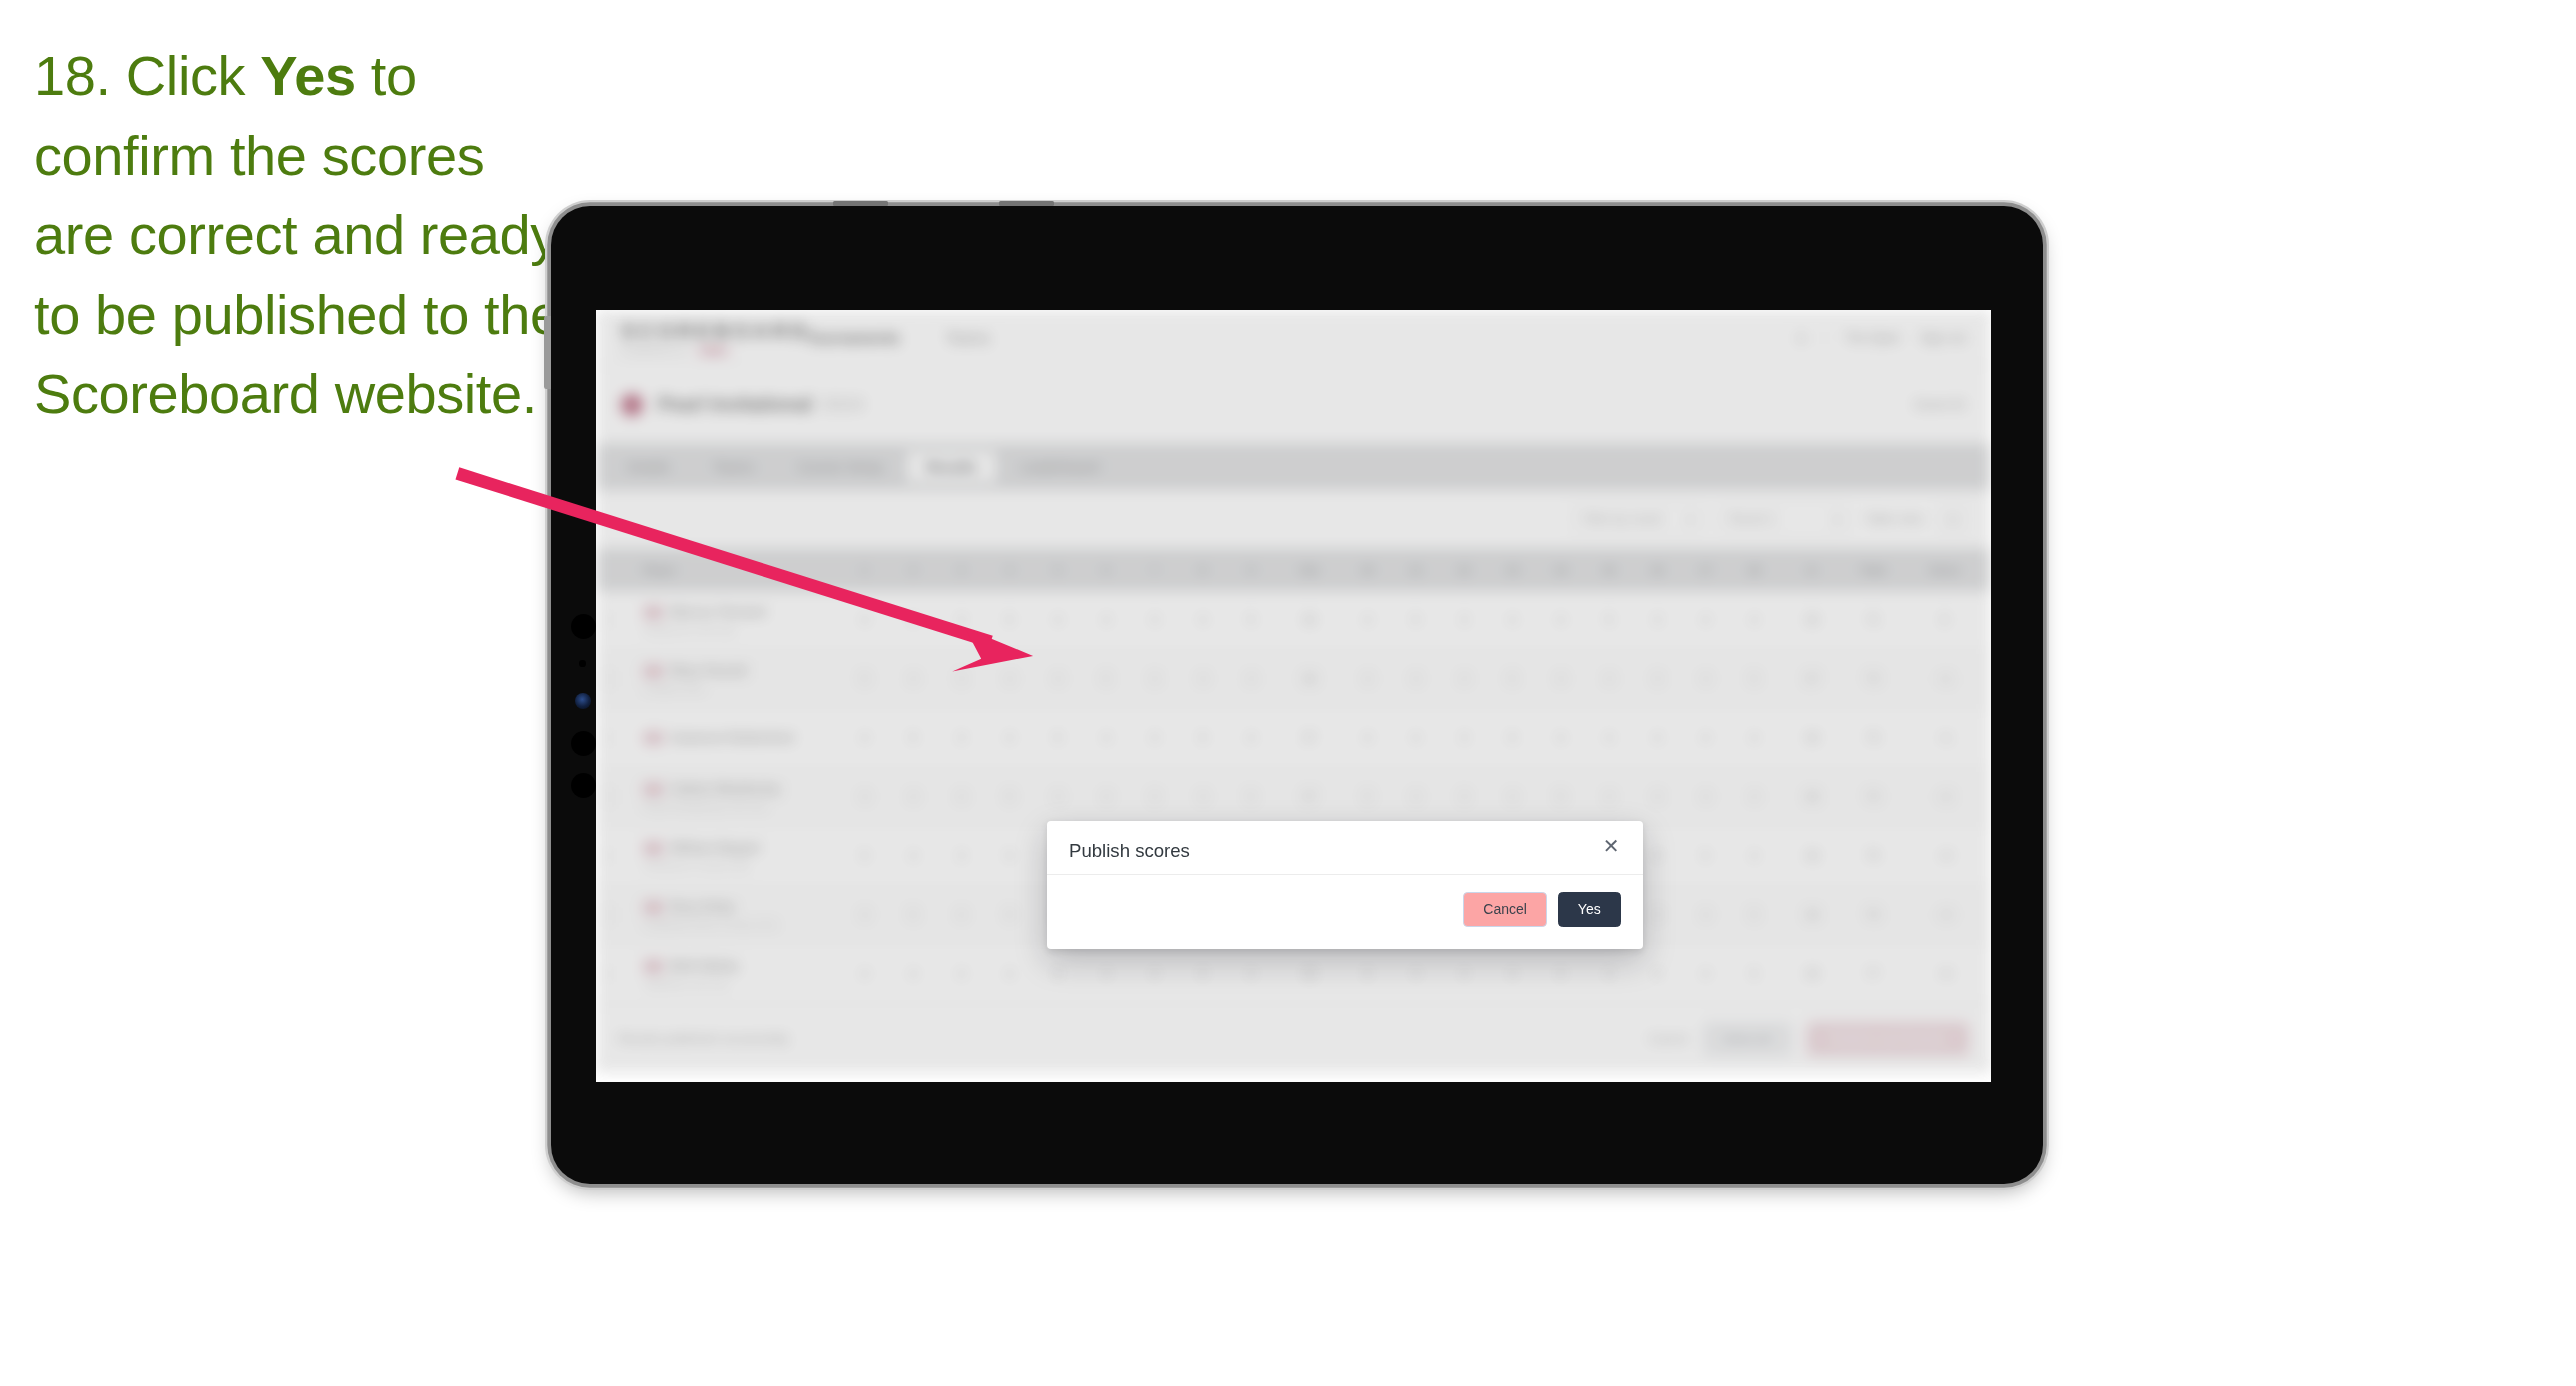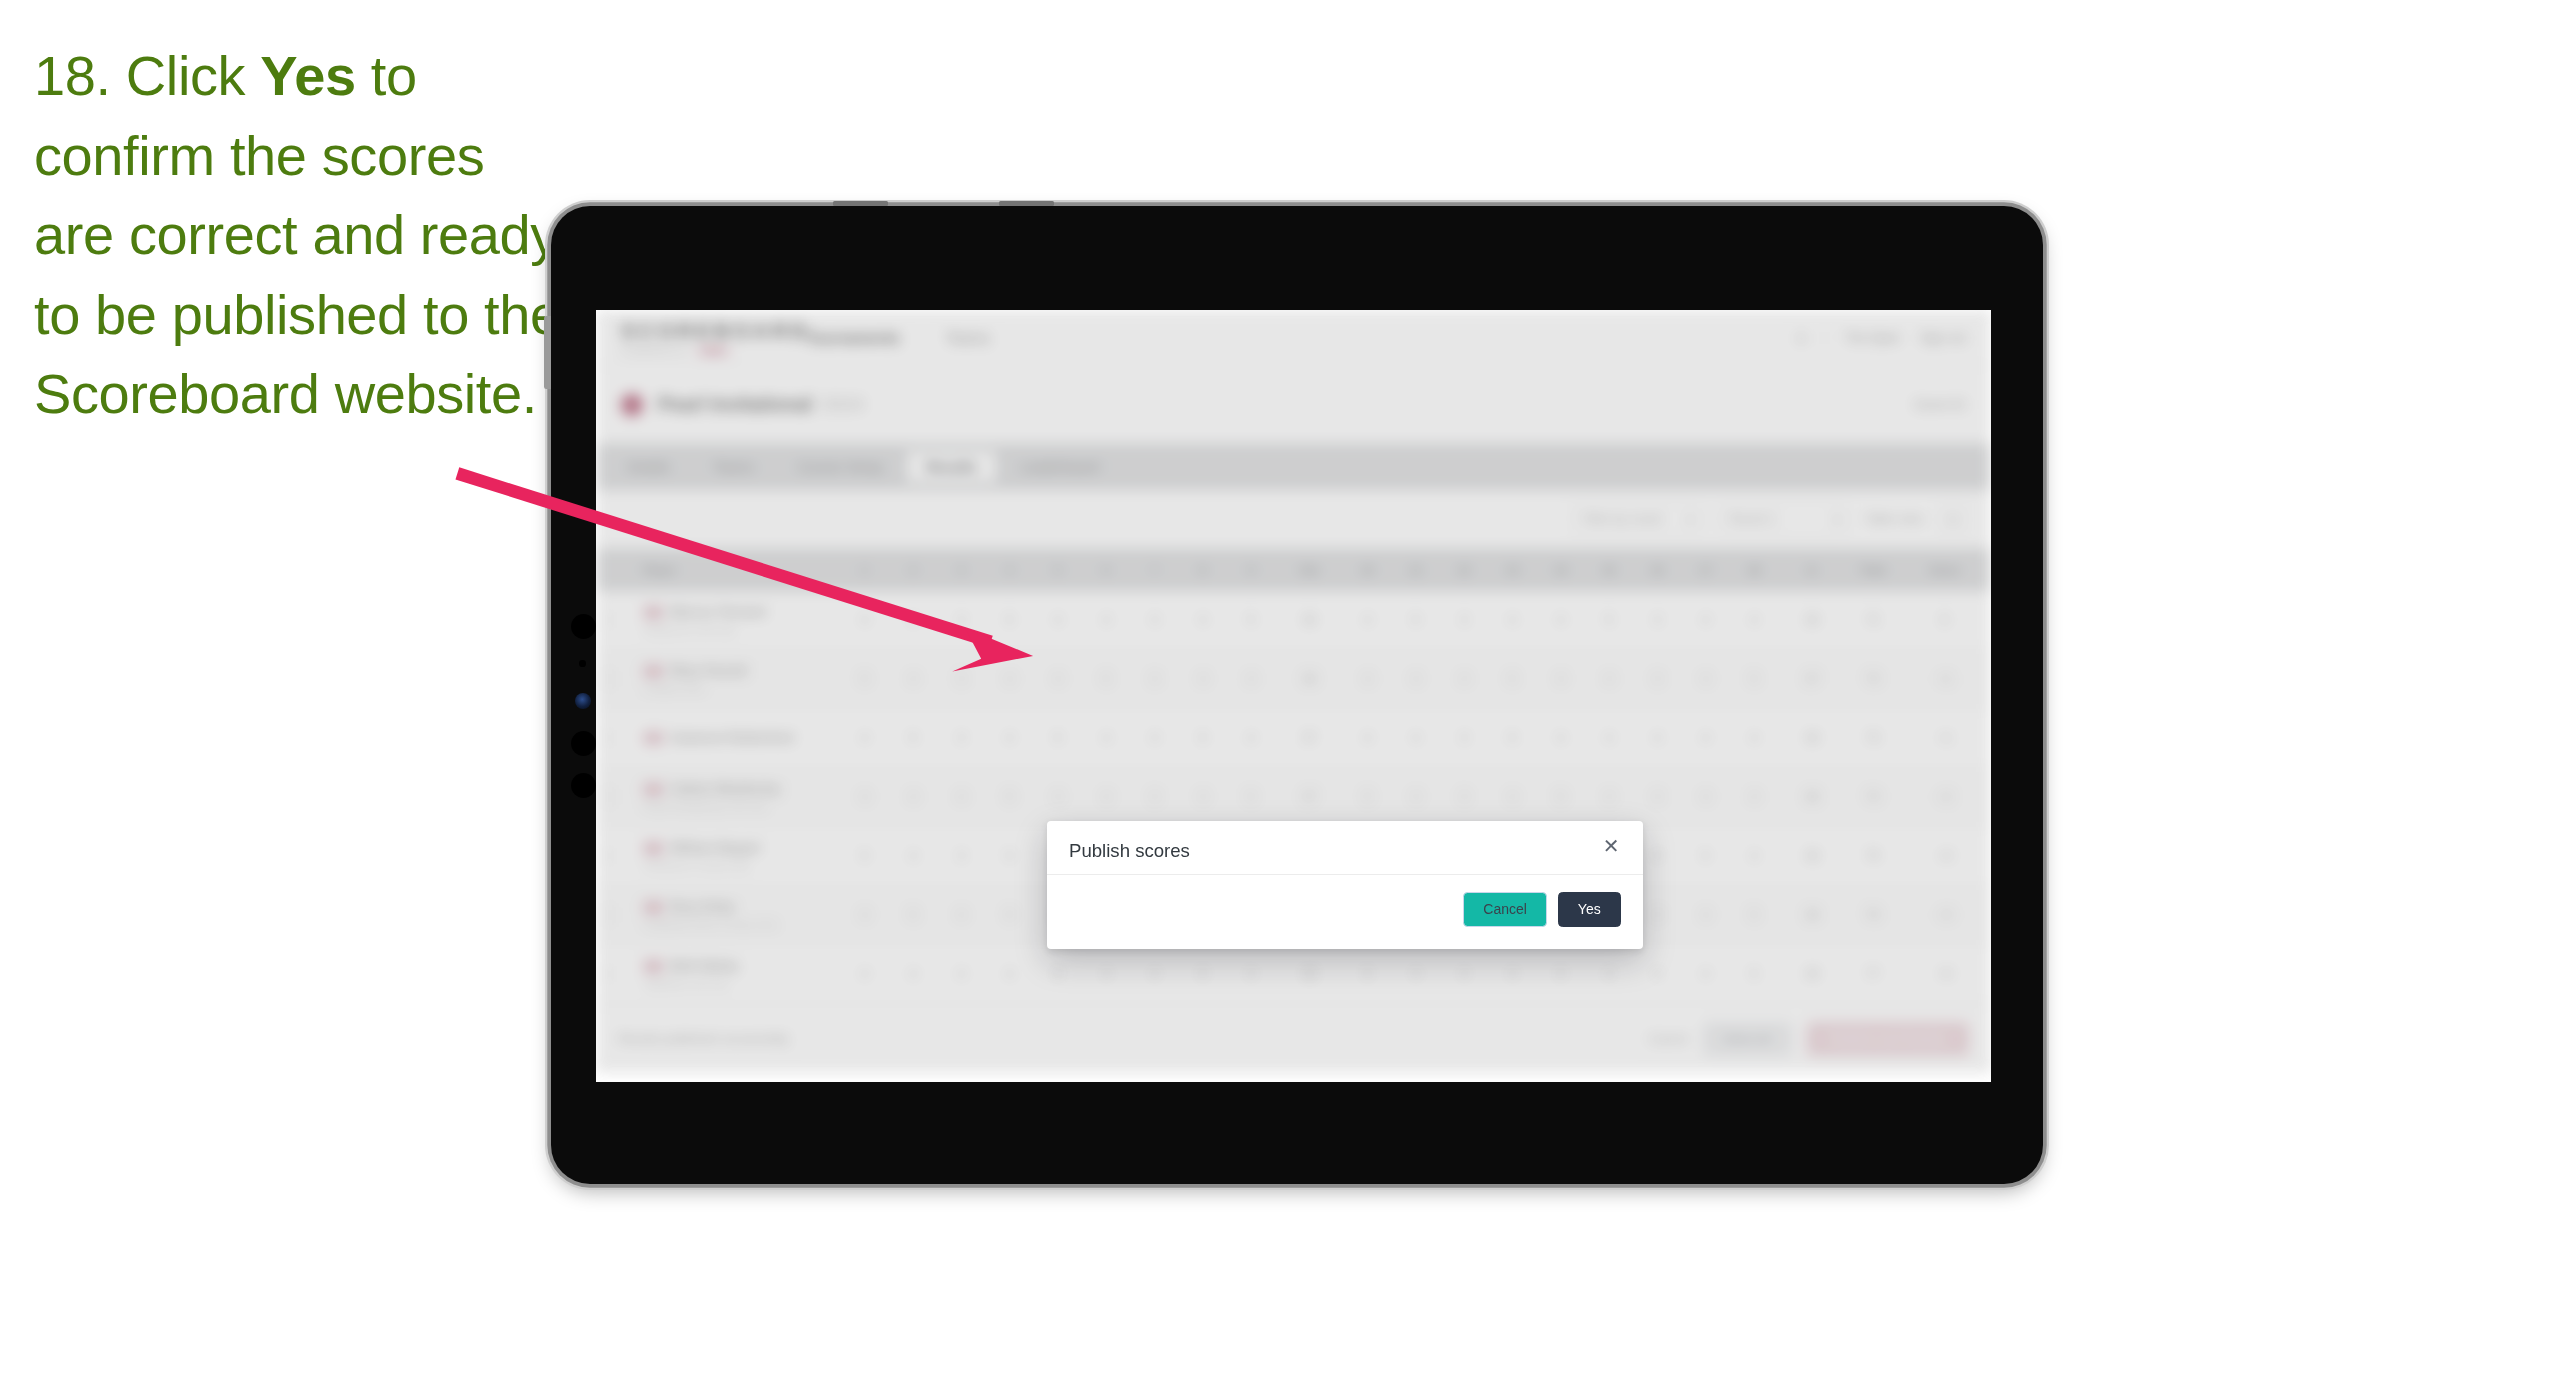--- a/index.html
+++ b/index.html
@@ -355,21 +355,21 @@
     justify-content: flex-end;
     gap: 10.4px;
   }
   .mbtn {
     font-size: 14px;
     padding: 9.6px 19.3px;
     border-radius: 4.5px;
     line-height: 1;
   }
   .mbtn-cancel {
-    background: #14b8a6;
+    background: #fca5a5;
     color: #3b424c;
     border: 0.7px solid #c9d6ea;
   }
   .mbtn-yes {
     background: #2c3749;
     color: #ffffff;
     border: 0.7px solid #2c3749;
   }
 </style>
 </head>

